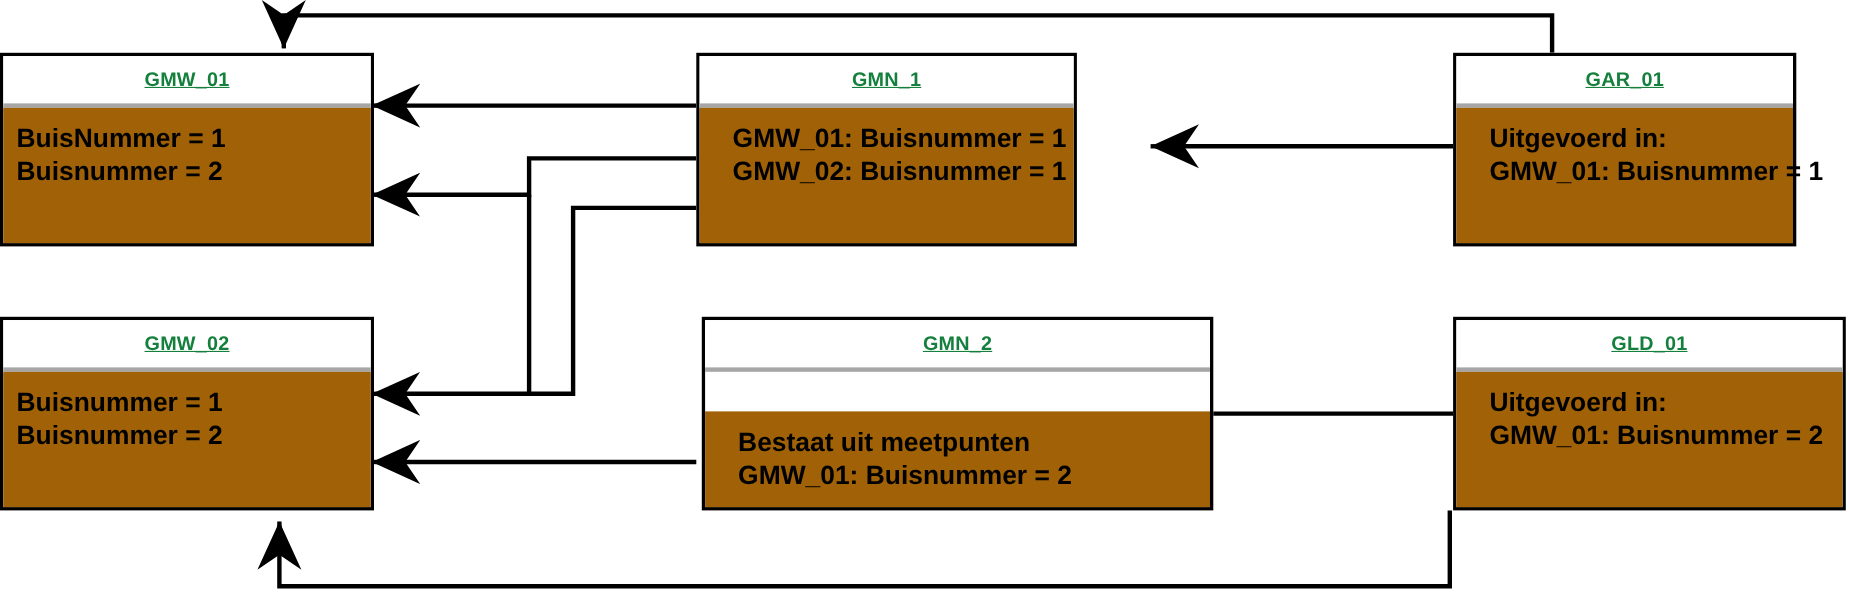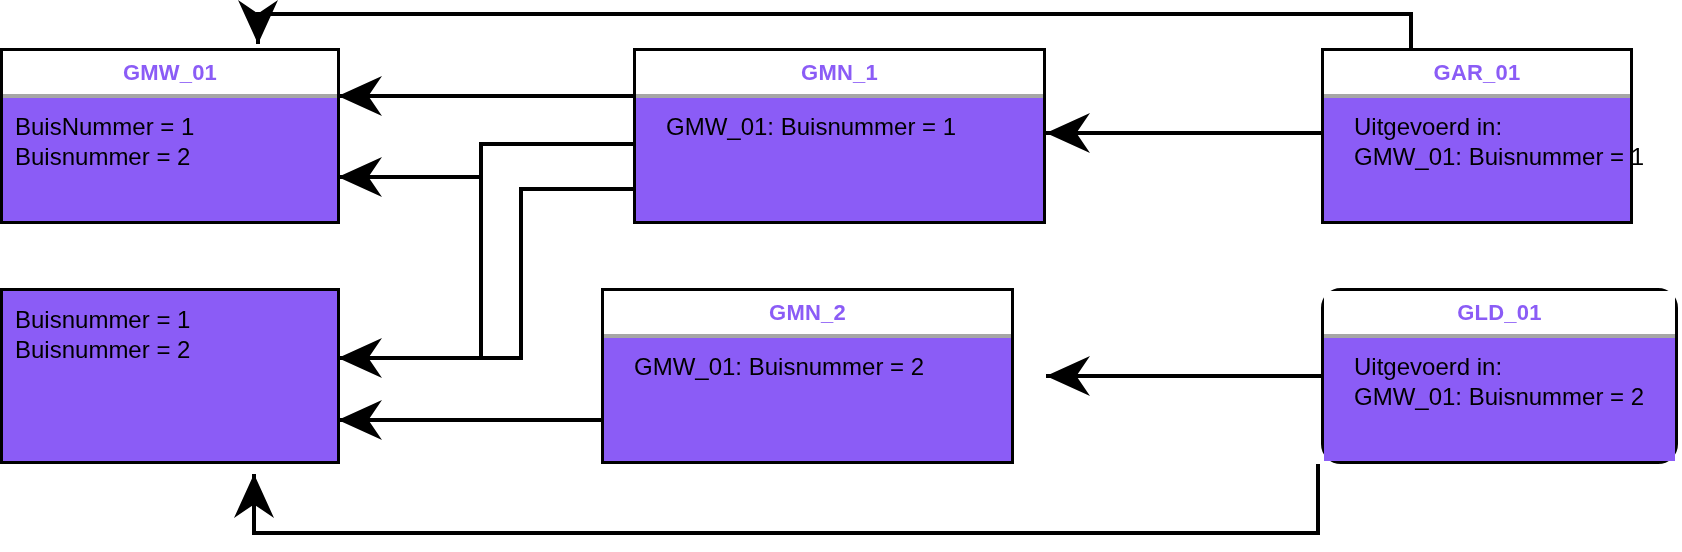--- a/index.html
+++ b/index.html
@@ -40,45 +40,47 @@
     box-sizing: border-box;
     height: 47px;
     flex: 0 0 47px;
     display: flex;
     align-items: center;
     justify-content: center;
     border-bottom: 4px solid #a6a6a6;
     background: #ffffff;
   }
   .node-title {
-    font-size: 22px;
+    font-size: 18px;
     font-weight: bold;
-    color: #8b5cf6;
+    color: #15803d;
+    text-decoration: underline;
     letter-spacing: 0.2px;
     white-space: nowrap;
   }
   .node-body {
     flex: 1 1 auto;
     padding: 14px 14px 0 30px;
-    background: #8b5cf6;
+    background: #a16207;
+    font-weight: bold;
   }
   .node-line {
     font-size: 24px;
     line-height: 30px;
     color: #000000;
     white-space: nowrap;
   }
 
   
   #node-gmw01 { left: 0px;    top: 48px;  width: 340px; height: 176px; }
-  #node-gmn1  { left: 633px;  top: 48px;  width: 413px; height: 176px; }
+  #node-gmn1  { left: 633px;  top: 48px;  width: 346px; height: 176px; }
   #node-gar01 { left: 1321px; top: 48px;  width: 312px; height: 176px; }
   #node-gmw02 { left: 0px;    top: 288px; width: 340px; height: 176px; }
-  #node-gmn2  { left: 601px;  top: 288px; width: 413px; height: 176px; }
-  #node-gld01 { left: 1321px; top: 288px; width: 357px; height: 176px; border-radius: 20px; }
+  #node-gmn2  { left: 638px;  top: 288px; width: 465px; height: 176px; gap: 36px; }
+  #node-gld01 { left: 1321px; top: 288px; width: 357px; height: 176px; }
 
   
   #node-gmw01 .node-body,
   #node-gmw02 .node-body { padding-left: 12px; }
 </style>
 </head>
 <body>
 
 <div id="canvas">
 
@@ -146,45 +148,50 @@
       <div class="node-line">Buisnummer = 2</div>
     </div>
   </div>
 
   <div class="node" id="node-gmn1">
     <div class="node-header">
       <span class="node-title">GMN_1</span>
     </div>
     <div class="node-body">
       <div class="node-line">GMW_01: Buisnummer = 1</div>
+      <div class="node-line">GMW_02: Buisnummer = 1</div>
     </div>
   </div>
 
   <div class="node" id="node-gar01">
     <div class="node-header">
       <span class="node-title">GAR_01</span>
     </div>
     <div class="node-body">
       <div class="node-line">Uitgevoerd in:</div>
       <div class="node-line">GMW_01: Buisnummer = 1</div>
     </div>
   </div>
 
   <div class="node" id="node-gmw02">
+    <div class="node-header">
+      <span class="node-title">GMW_02</span>
+    </div>
     <div class="node-body">
       <div class="node-line">Buisnummer = 1</div>
       <div class="node-line">Buisnummer = 2</div>
     </div>
   </div>
 
   <div class="node" id="node-gmn2">
     <div class="node-header">
       <span class="node-title">GMN_2</span>
     </div>
     <div class="node-body">
+      <div class="node-line">Bestaat uit meetpunten</div>
       <div class="node-line">GMW_01: Buisnummer = 2</div>
     </div>
   </div>
 
   <div class="node" id="node-gld01">
     <div class="node-header">
       <span class="node-title">GLD_01</span>
     </div>
     <div class="node-body">
       <div class="node-line">Uitgevoerd in:</div>

